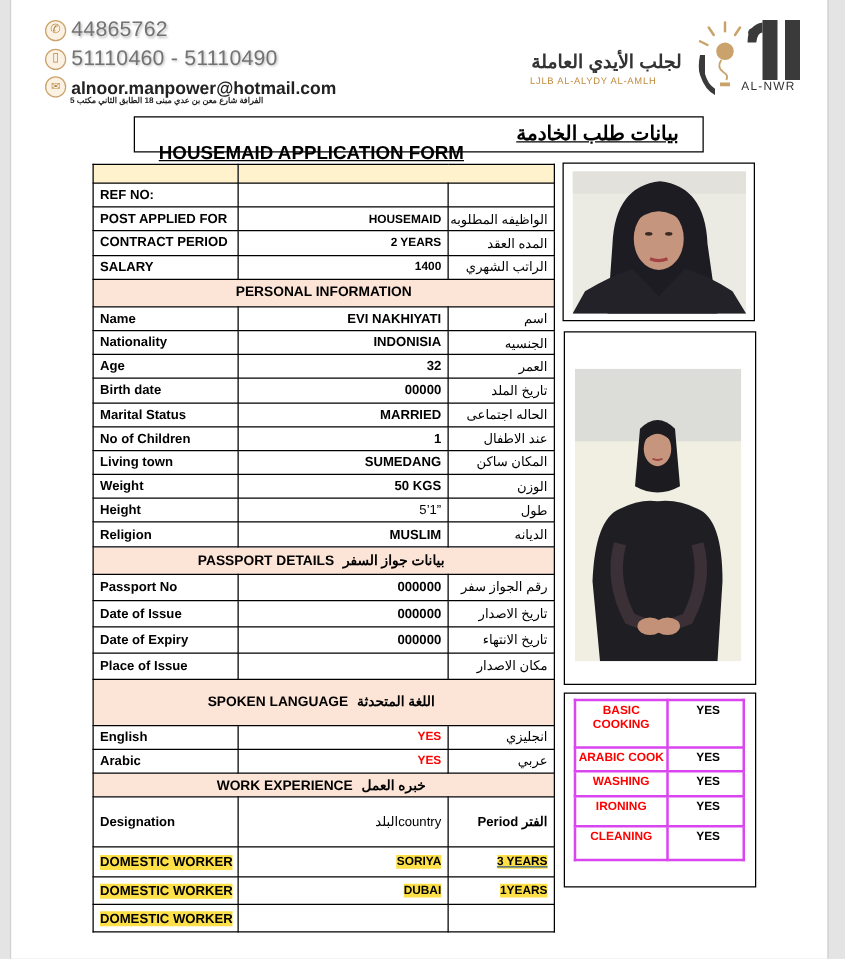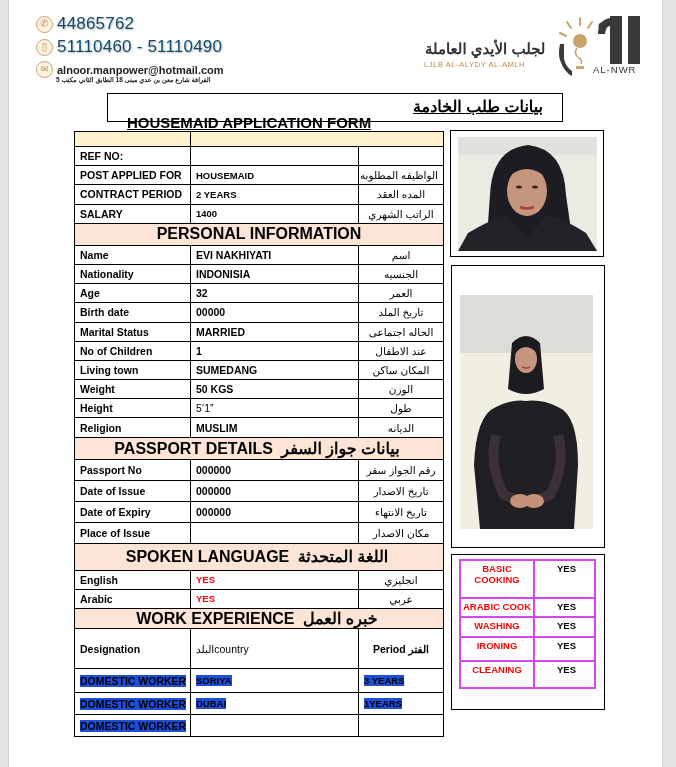--- a/index.html
+++ b/index.html
@@ -3,47 +3,47 @@
 <meta charset="utf-8">
 <style>
   * { box-sizing: border-box; margin: 0; padding: 0; }
   html, body { width: 676px; height: 767px; overflow: hidden; background: #e6e6e6; }
   body { position: relative; font-family: "Liberation Sans", sans-serif; color: #000; }
   .page { position: absolute; left: 9px; top: 0; width: 653px; height: 767px; background: #fff; }
   .left-strip { position: absolute; left: 0; top: 0; width: 9px; height: 767px; background: #e4e4e4; border-right: 1px solid #d0d0d0; }
   .right-margin { position: absolute; left: 662px; top: 0; width: 14px; height: 767px; background: #e4e4e4; border-left: 1px solid #cfcfcf; }
   .contact-row { position: absolute; display: flex; align-items: center; white-space: nowrap; }
   .c-icon { display: inline-flex; align-items: center; justify-content: center; border: 1.5px solid #c9a36b; border-radius: 50%; background: #fbf2e4; color: #b88a45; font-size: 10px; line-height: 1; }
-  .phone-big { font-size: 17px; font-weight: normal; color: #0c4a6e; text-shadow: 1px 1px 2px #bbb; letter-spacing: 0.2px; }
-  .email { font-size: 11px; color: #222; font-weight: bold; }
+  .phone-big { font-size: 17px; font-weight: normal; color: #737373; text-shadow: 1px 1px 2px #bbb; letter-spacing: 0.2px; }
+  .email { font-size: 14px; color: #222; font-weight: bold; }
   .address { font-size: 6.5px; color: #222; font-weight: bold; direction: rtl; }
 
   
   .logo-ar { position: absolute; left: 425px; top: 40px; font-size: 15px; font-weight: bold; color: #333; direction: rtl; }
   .logo-en { position: absolute; left: 424px; top: 60px; font-size: 7.5px; color: #c2893e; letter-spacing: 0.6px; }
   .logo-mark { position: absolute; left: 556px; top: 14px; width: 96px; height: 64px; }
   .logo-sub { position: absolute; left: 593px; top: 64px; font-size: 9.5px; color: #333; letter-spacing: 1px; }
 
   
   .title-box { position: absolute; left: 107px; top: 93px; width: 456px; height: 29px; border: 1.2px solid #000; background: #fff; }
   .title-en { position: absolute; left: 19px; top: 20px; font-size: 15px; font-weight: bold; text-decoration: underline; }
   .title-ar { position: absolute; right: 19px; top: 3px; font-size: 16px; font-weight: bold; text-decoration: underline; direction: rtl; }
 
   
   table.main { position: absolute; left: 74px; top: 131px; width: 369px; border-collapse: collapse; table-layout: fixed; }
   table.main td { border: 1px solid #000; font-size: 10.5px; padding: 0 5px; height: 19.2px; vertical-align: middle; white-space: nowrap; overflow: hidden; }
   td.lbl { font-weight: normal; text-align: left; }
   td.lbl.b { font-weight: bold; }
-  td.val { text-align: left; font-weight: bold; }
+  td.val { text-align: right; font-weight: bold; }
   td.val.sm { font-size: 9.5px; }
-  td.ar { text-align: center; direction: rtl; font-size: 10.5px; }
-  tr.sec td { background: #fce4d6; text-align: center; font-weight: bold; font-size: 16px; }
+  td.ar { text-align: right; direction: rtl; font-size: 10.5px; }
+  tr.sec td { background: #fce4d6; text-align: center; font-weight: bold; font-size: 11px; }
   tr.top td { background: #fff2cc; height: 15px; }
   .red { color: #ff0000; }
-  .hl { background: #1d4ed8; font-weight: bold; }
+  .hl { background: #fde047; font-weight: bold; }
   .ul { text-decoration: underline; text-decoration-color: #2f5597; }
   .sec-ar { direction: rtl; unicode-bidi: embed; margin: 0 4px; }
 
   
   .photo1 { position: absolute; left: 450px; top: 130px; width: 154px; height: 127px; border: 1.2px solid #000; background: #fff; }
   .photo2 { position: absolute; left: 451px; top: 265px; width: 154px; height: 283px; border: 1.2px solid #000; background: #fff; }
   .pic { position: absolute; overflow: hidden; }
 
   
   .skills-box { position: absolute; left: 451px; top: 554px; width: 154px; height: 156px; border: 1.2px solid #000; background: #fff; }
@@ -210,21 +210,21 @@
         <td class="val">000000</td>
         <td class="ar">تاريخ الانتهاء</td>
       </tr>
   <tr>
         <td class="lbl b" style="height:21px">Place of Issue</td>
         <td class="val"></td>
         <td class="ar">مكان الاصدار</td>
       </tr>
 
   <tr class="sec">
-    <td colspan="3" style="height:27px">
+    <td colspan="3" style="height:37px">
       <span>SPOKEN LANGUAGE</span>
       <span class="sec-ar">اللغة المتحدثة</span>
     </td>
   </tr>
   <tr>
         <td class="lbl b" style="height:17px">English</td>
         <td class="val sm red">YES</td>
         <td class="ar">انجليزي</td>
       </tr>
   <tr>

